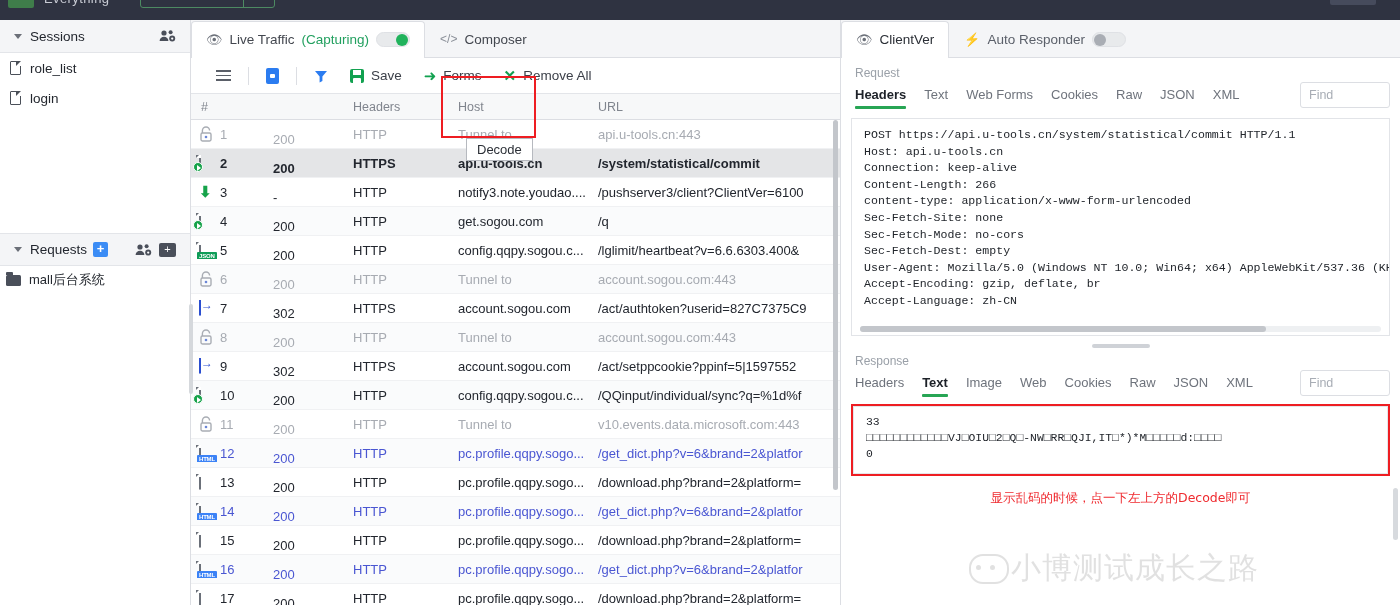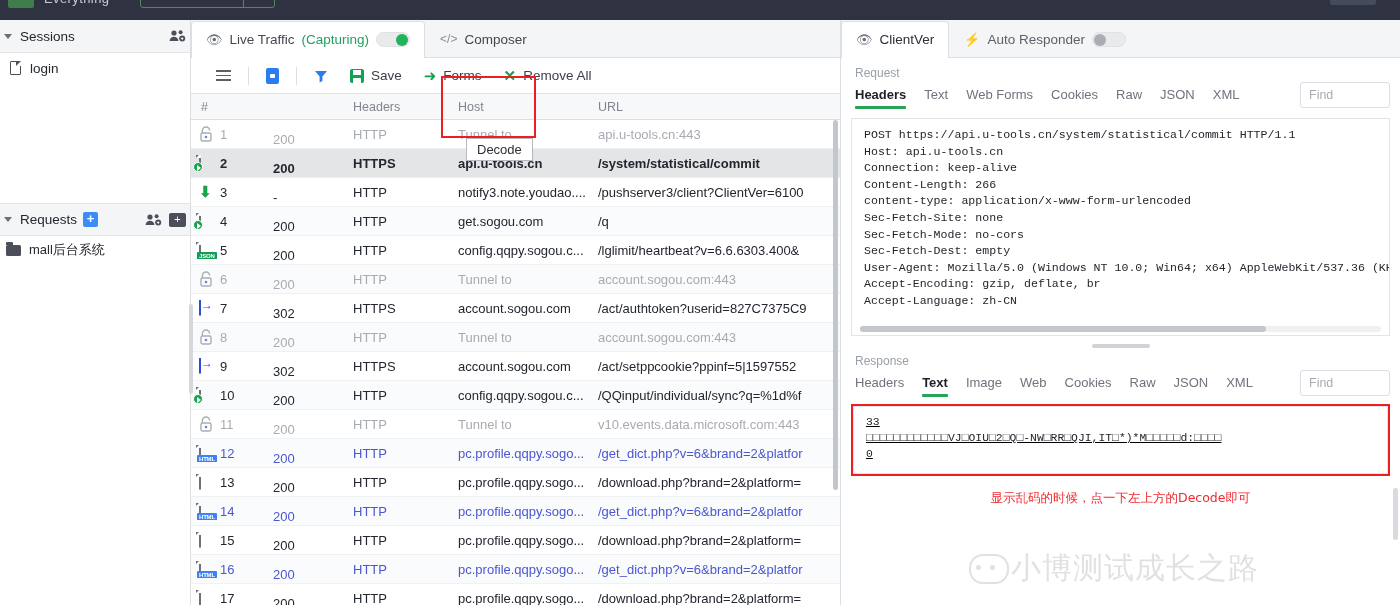--- a/index.html
+++ b/index.html
@@ -39,21 +39,21 @@
   }
 
   
   .sidebar {
     position: absolute; left: 0; top: 20px; width: 191px; height: 585px;
     background: #ffffff; border-right: 1px solid #dcdee3;
   }
   .panel-head {
     position: relative; height: 33px;
     background: #f4f5f7; border-bottom: 1px solid #e3e5e9;
-    display: flex; align-items: center; padding: 0 4px;
+    display: flex; align-items: center; padding: 0 14px;
   }
   .caret {
     width: 0; height: 0; margin-right: 8px;
     border-left: 4px solid transparent; border-right: 4px solid transparent;
     border-top: 5px solid #6b6f78;
   }
   .caret.right {
     border-top: 4px solid transparent; border-bottom: 4px solid transparent;
     border-left: 5px solid #6b6f78; border-right: 0;
     width: 0; height: 0;
@@ -324,21 +324,20 @@
     transform: translateX(-50%); width: 58px; height: 4px;
     background: #cfd2d7; border-radius: 2px;
   }
   .resp-box {
     margin: 6px 10px 0 10px; position: relative; height: 72px;
     border: 2px solid #ee1d22; background: #fff;
   }
   .resp-inner {
     border: 1px solid #e4e6ea; height: 100%; background: #fff;
     overflow: hidden;
-    text-decoration: underline;
   }
   .resp-inner pre {
     font-family: "Liberation Mono", monospace;
     font-size: 11.4px; line-height: 16px; color: #22262c;
     padding: 7px 0 0 12px; white-space: pre;
   }
   .note-cn {
     text-align: center; color: #ef2a2f; font-size: 12.5px;
     margin-top: 14px; font-family: "DejaVu Sans", sans-serif;
   }
@@ -390,20 +389,24 @@
             <path d="M0.6 12c0-2.6 2-4.2 4.4-4.2S9.4 9.4 9.4 12z" fill="#4a4f5a"></path>
             <circle cx="11.6" cy="3.2" r="2" fill="#4a4f5a"></circle>
             <circle cx="13.2" cy="9.6" r="3" fill="#4a4f5a"></circle>
             <circle cx="13.2" cy="9.6" r="1.1" fill="#fff"></circle>
           </svg>
         </span>
       </span>
     </div>
 
     <div>
+      <div class="sess-item">
+        <span class="doc-ico"></span>
+        <span>role_list</span>
+      </div>
       <div class="sess-item">
         <span class="doc-ico"></span>
         <span>login</span>
       </div>
     </div>
 
     <div class="sep-block"></div>
 
     <div class="panel-head" style="margin-top:104px;border-top:1px solid #e3e5e9">
       <span class="caret"></span>

